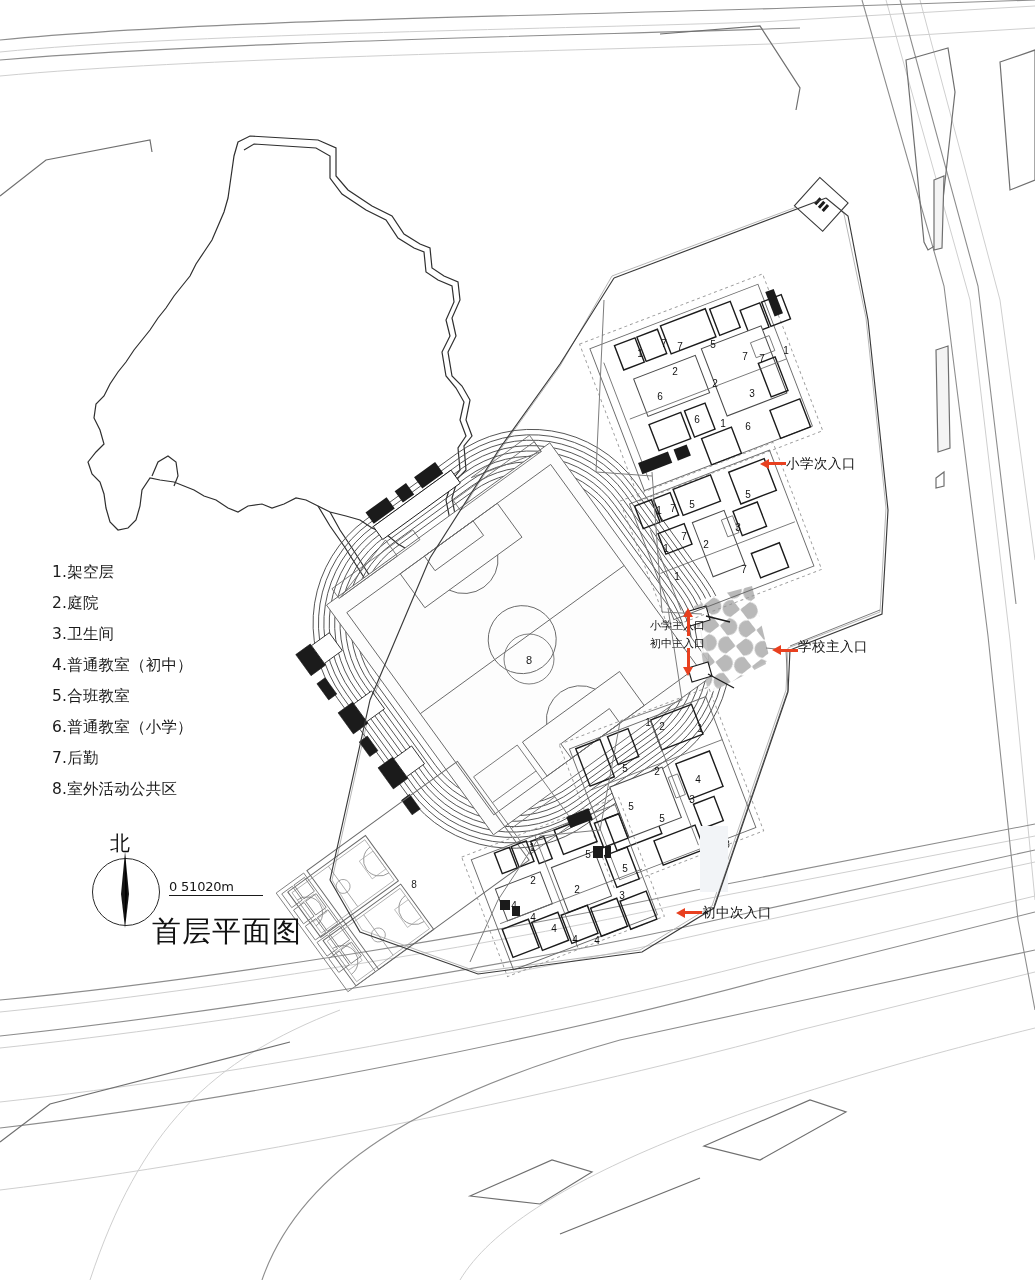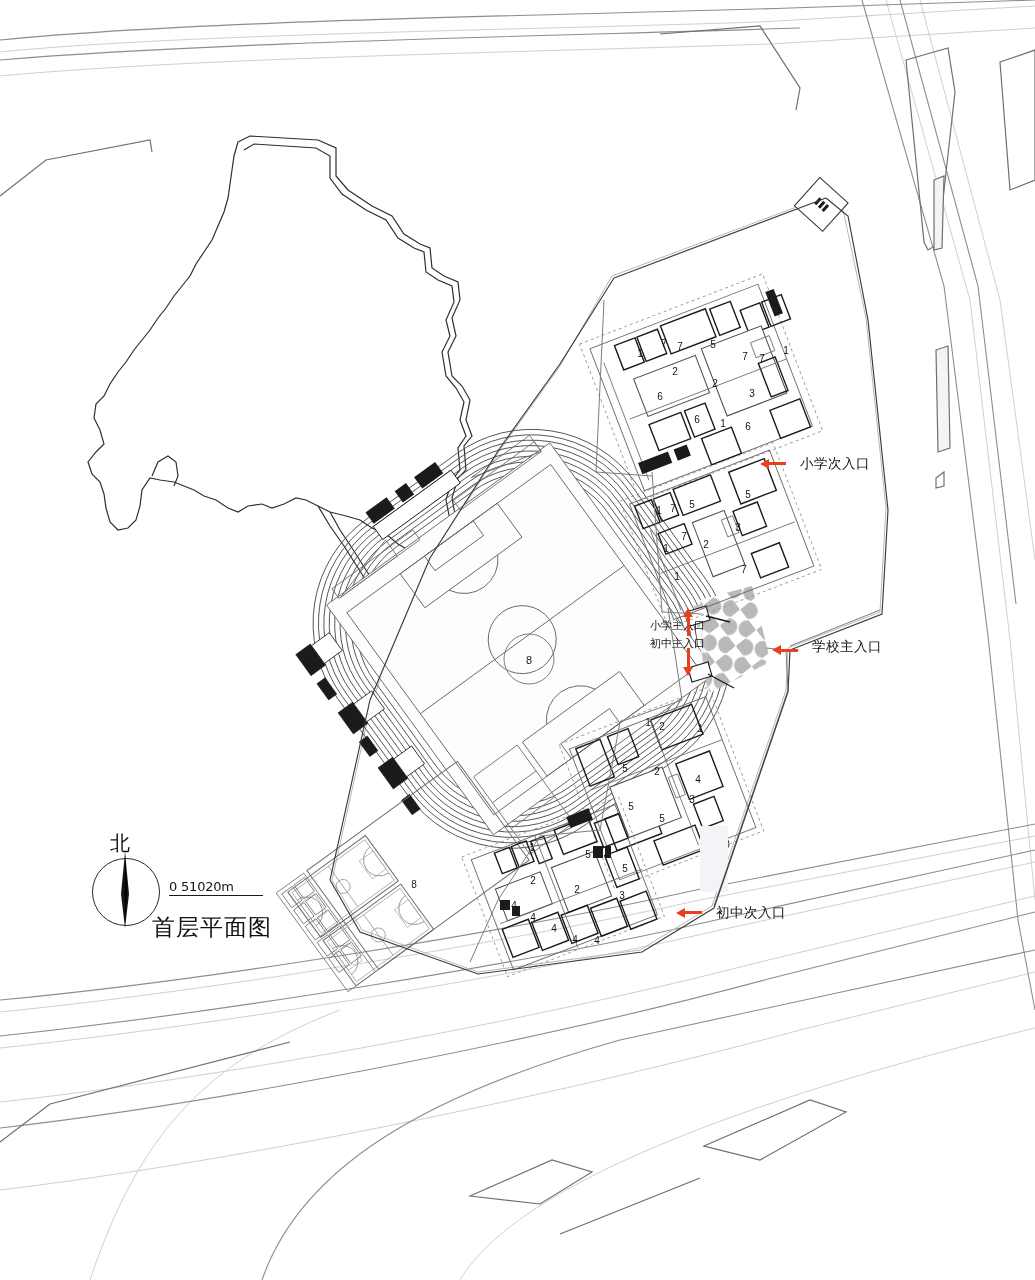--- a/index.html
+++ b/index.html
@@ -37,27 +37,27 @@
   
   .scalebar{position:absolute;left:169px;top:879px;width:96px;}
   .scale-text{
     font-size:13px;color:#141414;letter-spacing:-0.2px;white-space:nowrap;
     font-family:"DejaVu Sans","Liberation Sans",sans-serif;
   }
   .scale-rule{border-bottom:1.3px solid #1a1a1a;width:94px;margin-top:1px;}
 
   
   .plan-title{
-    position:absolute;left:152px;top:912px;font-size:23px;color:#111;
+    position:absolute;left:152px;top:912px;font-size:29px;color:#111;
     font-family:"DejaVu Sans","Liberation Sans",sans-serif;
     letter-spacing:1px;white-space:nowrap;
   }
 
   
-  .callout{position:absolute;display:flex;align-items:center;gap:14px;white-space:nowrap;}
+  .callout{position:absolute;display:flex;align-items:center;gap:0;white-space:nowrap;}
   .callout .ctext{
     font-size:13.5px;color:#111;
     font-family:"DejaVu Sans","Liberation Sans",sans-serif;letter-spacing:.5px;
   }
   .callout.small .ctext{font-size:11px;letter-spacing:0;}
   .arrow-left{
     width:26px;height:11px;position:relative;flex:0 0 auto;
   }
   .arrow-left::before{
     content:"";position:absolute;left:7px;top:3.6px;width:19px;height:3.4px;background:#e8401f;
@@ -482,20 +482,30 @@
     </g>
 
     <g fill="none" stroke="#3a3a3a" stroke-width="1.15">
       <path d="M614 278 L826 198"></path>
       <path d="M826 198 L848 216 L868 320 L888 510 L882 614 L790 650"></path>
       <path d="M790 650 L788 692 L714 908 L642 952 L478 974 L360 932 L330 880"></path>
       <path d="M330 880 L370 700 L430 558 L500 448 L560 364 L614 278"></path>
     </g>
   </svg>
 
+  <div class="legend">
+    <div class="legend-item">1.架空层</div>
+    <div class="legend-item">2.庭院</div>
+    <div class="legend-item">3.卫生间</div>
+    <div class="legend-item">4.普通教室（初中）</div>
+    <div class="legend-item">5.合班教室</div>
+    <div class="legend-item">6.普通教室（小学）</div>
+    <div class="legend-item">7.后勤</div>
+    <div class="legend-item">8.室外活动公共区</div>
+  </div>
 
   <div class="compass">
     <div class="compass-label">北</div>
     <div class="compass-circle"></div>
     <svg width="72" height="96" style="position:absolute;left:0;top:0;">
       <polygon points="33,20 37,62 33,96 29,62" fill="#141414"></polygon>
       <polygon points="33,20 35,62 33,92" fill="#000"></polygon>
     </svg>
   </div>
 

